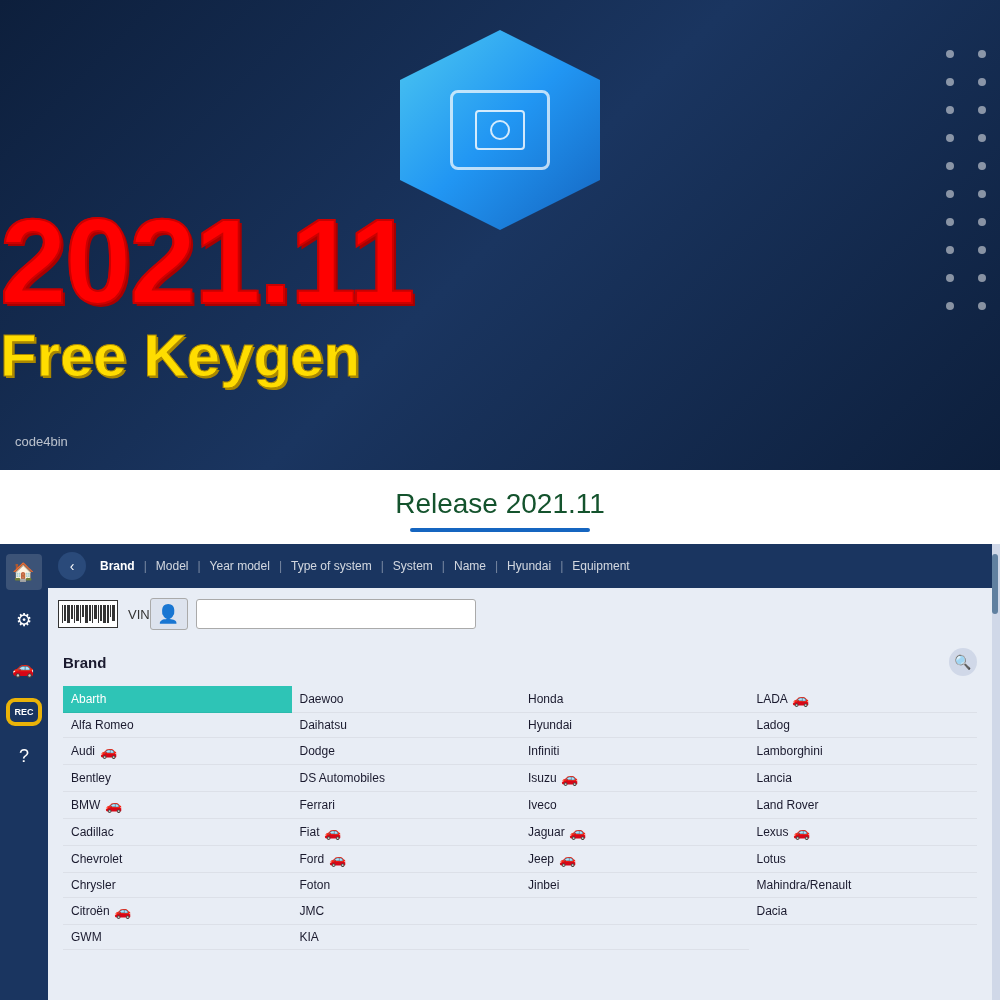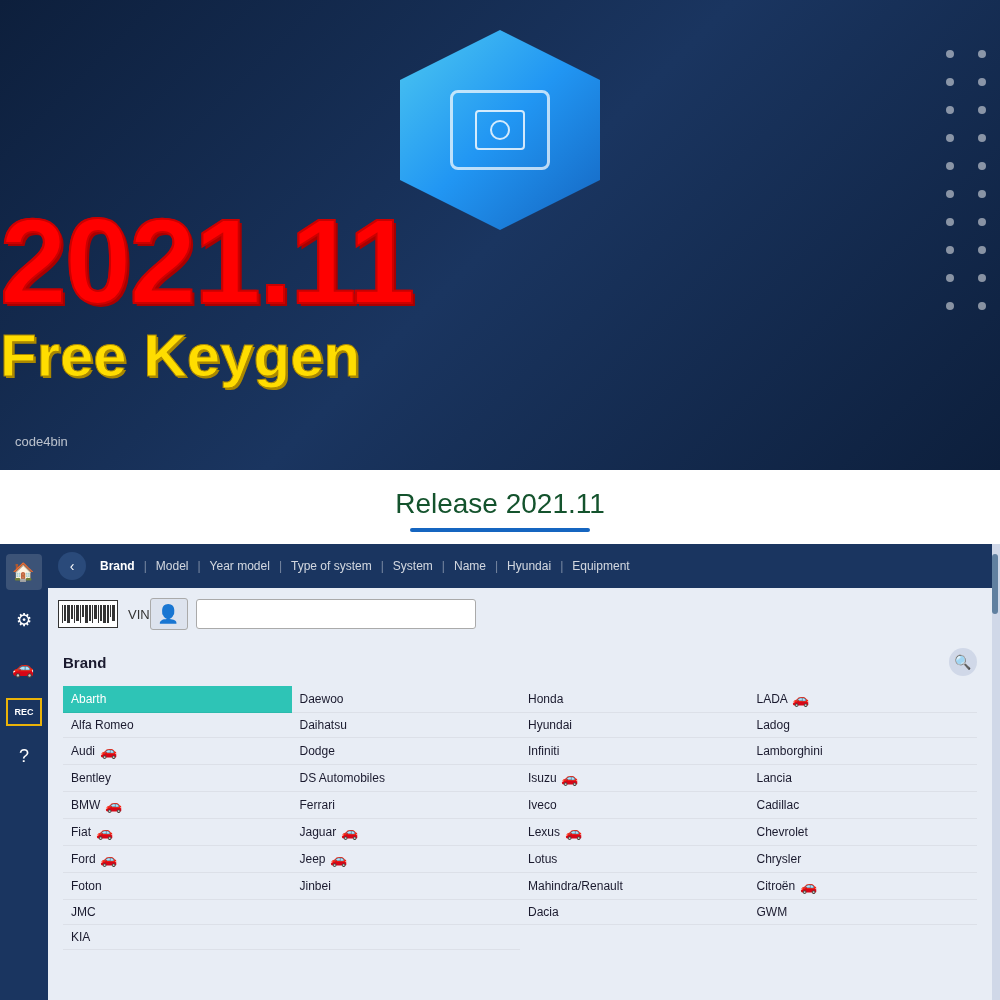--- a/index.html
+++ b/index.html
@@ -173,22 +173,22 @@
       border-radius: 4px;
     }
 
     .sidebar-icon.active {
       background: rgba(255,255,255,0.15);
     }
 
     .rec-badge {
       width: 36px;
       height: 28px;
-      border: 2px solid #eab308;
-      border-radius: 0;
+      border: 4px solid #eab308;
+      border-radius: 9px;
       display: flex;
       align-items: center;
       justify-content: center;
       color: white;
       font-size: 9px;
       font-weight: bold;
       cursor: pointer;
       margin-top: auto;
     }
 
@@ -547,20 +547,21 @@
           <div class="brand-item">Lamborghini</div>
 
           <div class="brand-item">Bentley</div>
           <div class="brand-item">DS Automobiles</div>
           <div class="brand-item">Isuzu <span class="car-icon">🚗</span></div>
           <div class="brand-item">Lancia</div>
 
           <div class="brand-item">BMW <span class="car-icon">🚗</span></div>
           <div class="brand-item">Ferrari</div>
           <div class="brand-item">Iveco</div>
+          <div class="brand-item">Land Rover</div>
 
           <div class="brand-item">Cadillac</div>
           <div class="brand-item">Fiat <span class="car-icon">🚗</span></div>
           <div class="brand-item">Jaguar <span class="car-icon">🚗</span></div>
           <div class="brand-item">Lexus <span class="car-icon">🚗</span></div>
 
           <div class="brand-item">Chevrolet</div>
           <div class="brand-item">Ford <span class="car-icon">🚗</span></div>
           <div class="brand-item">Jeep <span class="car-icon">🚗</span></div>
           <div class="brand-item">Lotus</div>

